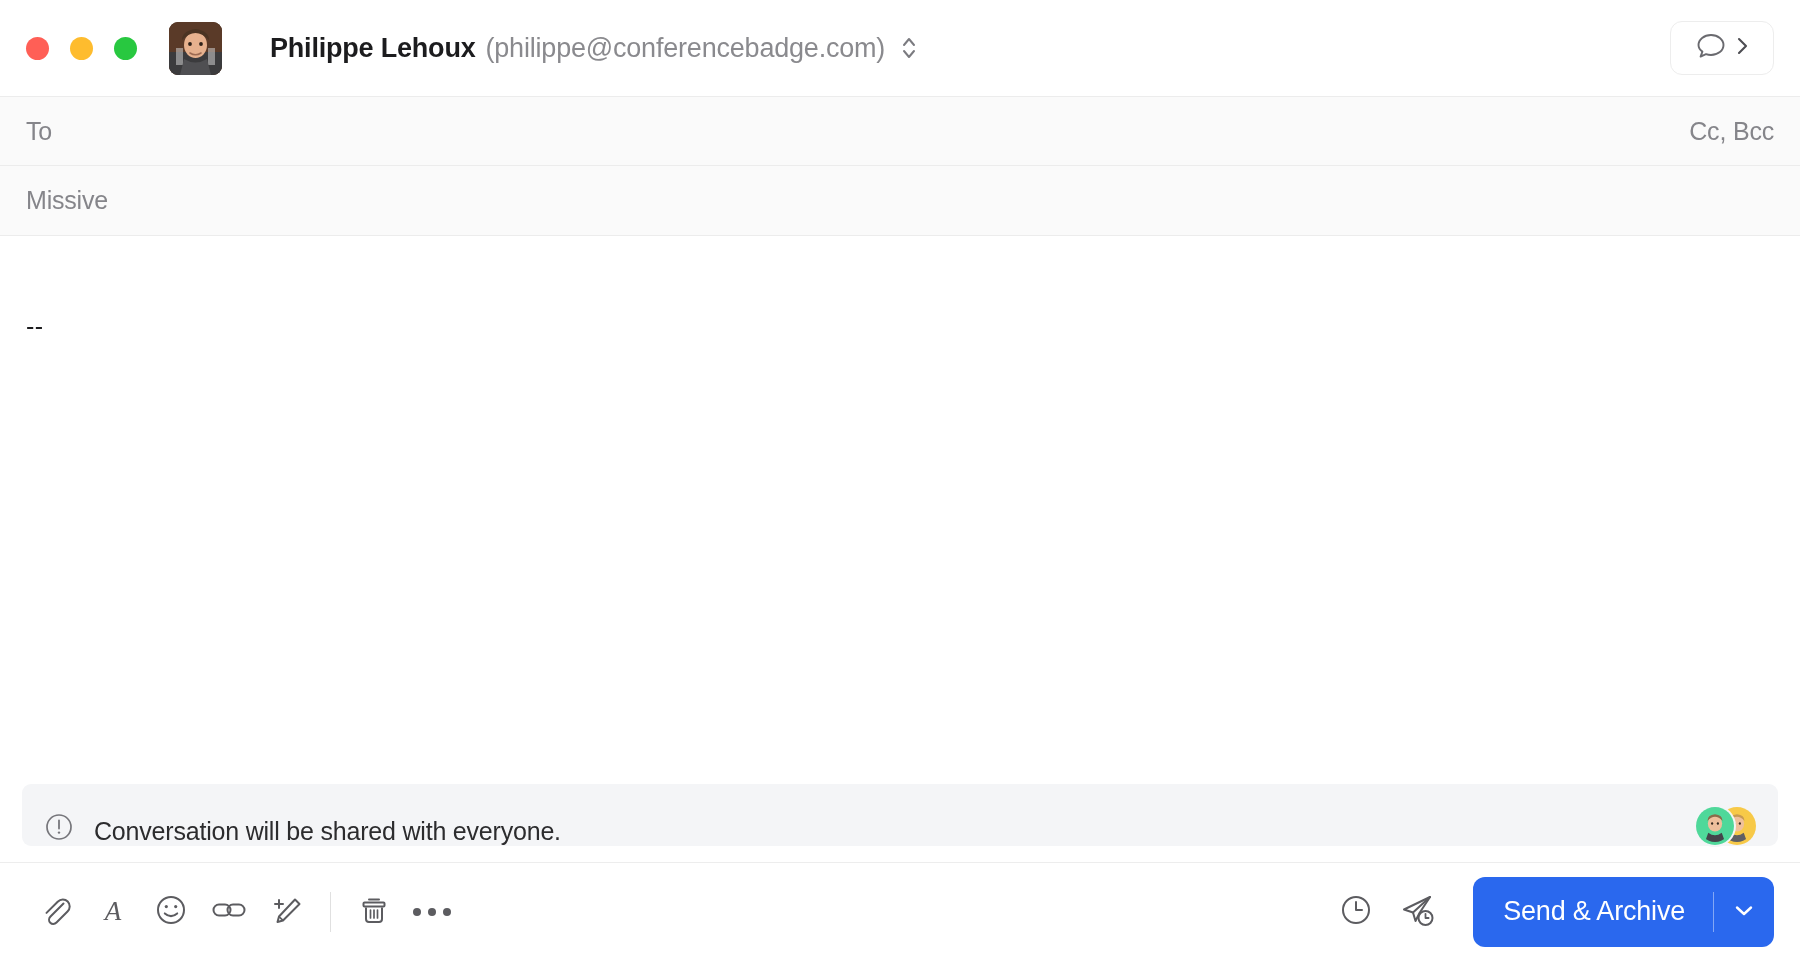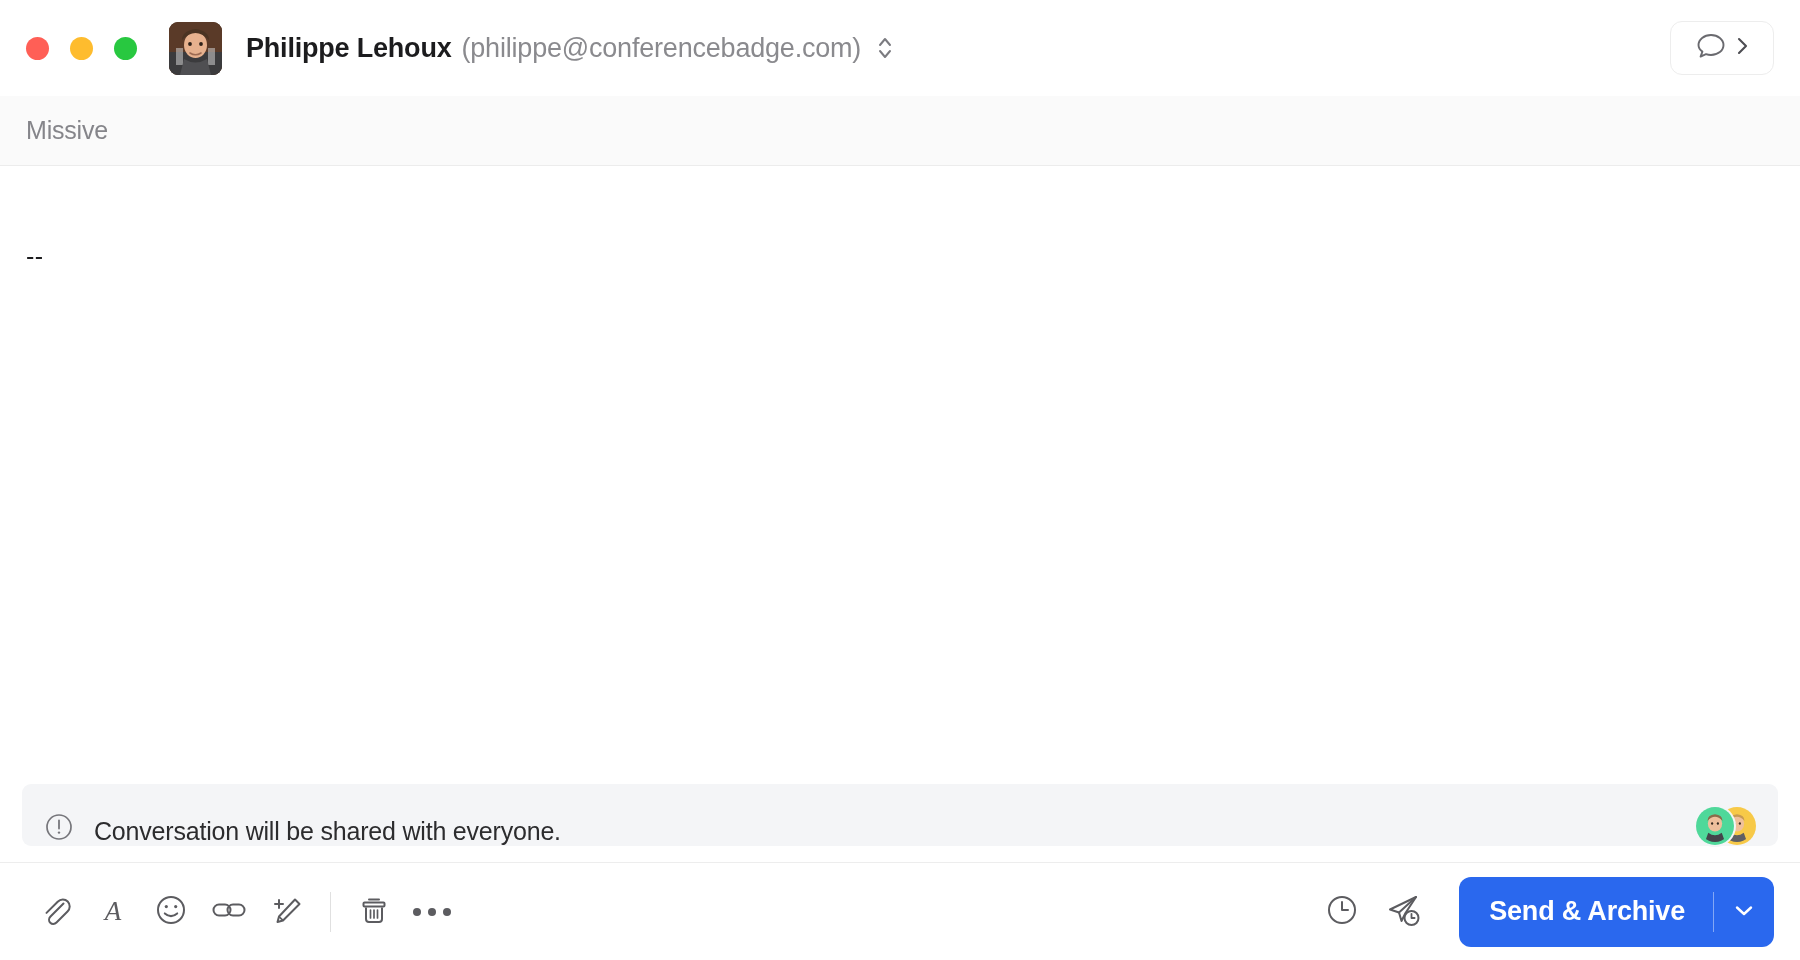--- a/index.html
+++ b/index.html
@@ -61,20 +61,21 @@
     position: relative;
   }
   .sender-avatar svg { display: block; width: 100%; height: 100%; }
 
   .sender-name {
     font-size: 27px;
     font-weight: bold;
     color: #1c1c1e;
     white-space: nowrap;
     letter-spacing: -0.2px;
+    margin-left: 24px;
   }
   .sender-email {
     font-size: 27px;
     color: #8a8a8e;
     white-space: nowrap;
     margin-left: 10px;
     letter-spacing: -0.2px;
   }
   .sender-switch {
     margin-left: 14px;
@@ -242,21 +243,21 @@
     background: #2a68ee;
     border-radius: 12px;
     display: flex;
     align-items: center;
     cursor: pointer;
     overflow: hidden;
   }
   .send-label {
     color: #ffffff;
     font-size: 27px;
-    font-weight: bold;
+    font-weight: normal;
     padding: 0 28px 0 30px;
     white-space: nowrap;
     letter-spacing: -0.2px;
   }
   .send-divider {
     width: 1px;
     height: 40px;
     background: rgba(255,255,255,0.42);
   }
   .send-caret {
@@ -326,20 +327,24 @@
         </span>
         <span>
           <svg width="16" height="28" viewBox="0 0 16 28" aria-hidden="true">
             <path d="M5 7 L12 14 L5 21" stroke="#4d4d52" stroke-width="2.1" fill="none" stroke-linecap="round" stroke-linejoin="round"></path>
           </svg>
         </span>
       </div>
     </div>
   </div>
 
+  <div class="field-row">
+    <span class="field-label">To</span>
+    <span class="ccbcc">Cc, Bcc</span>
+  </div>
 
   <div class="field-row subject-row">
     <span class="field-label">Missive</span>
   </div>
 
   <div class="body-area">
     <div class="sig-dashes">--</div>
   </div>
 
   <div class="notice-wrap">

